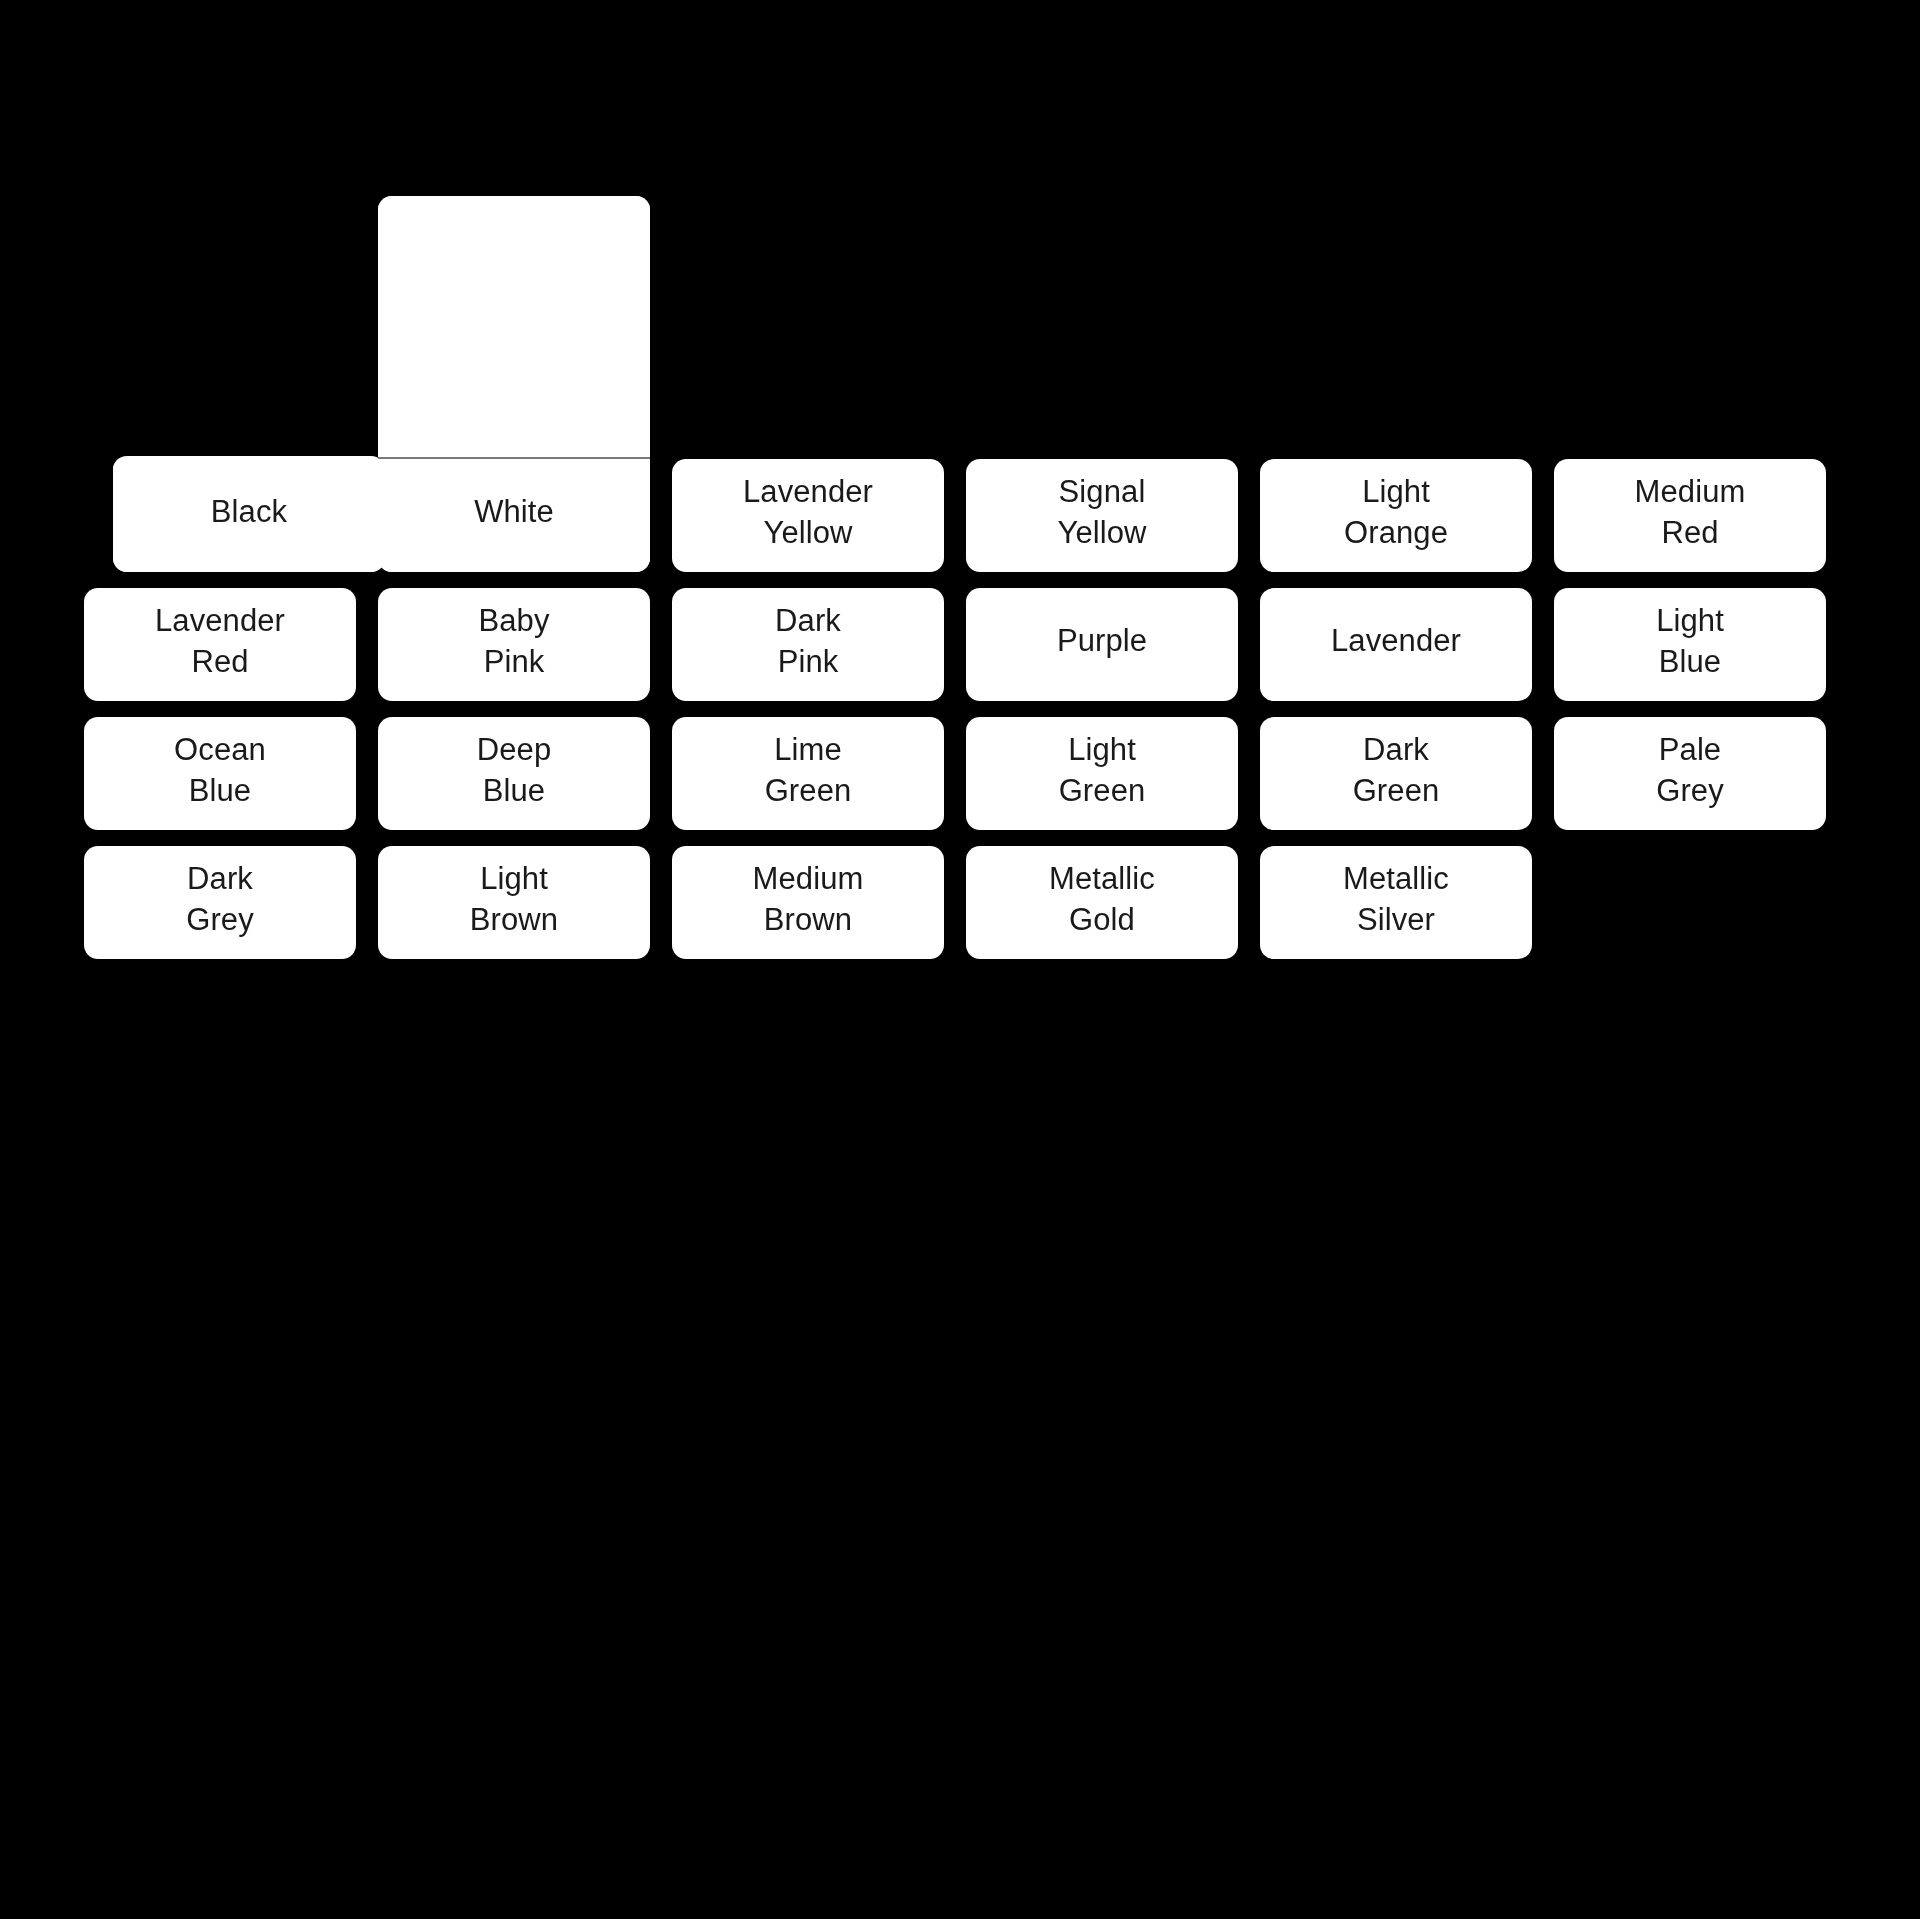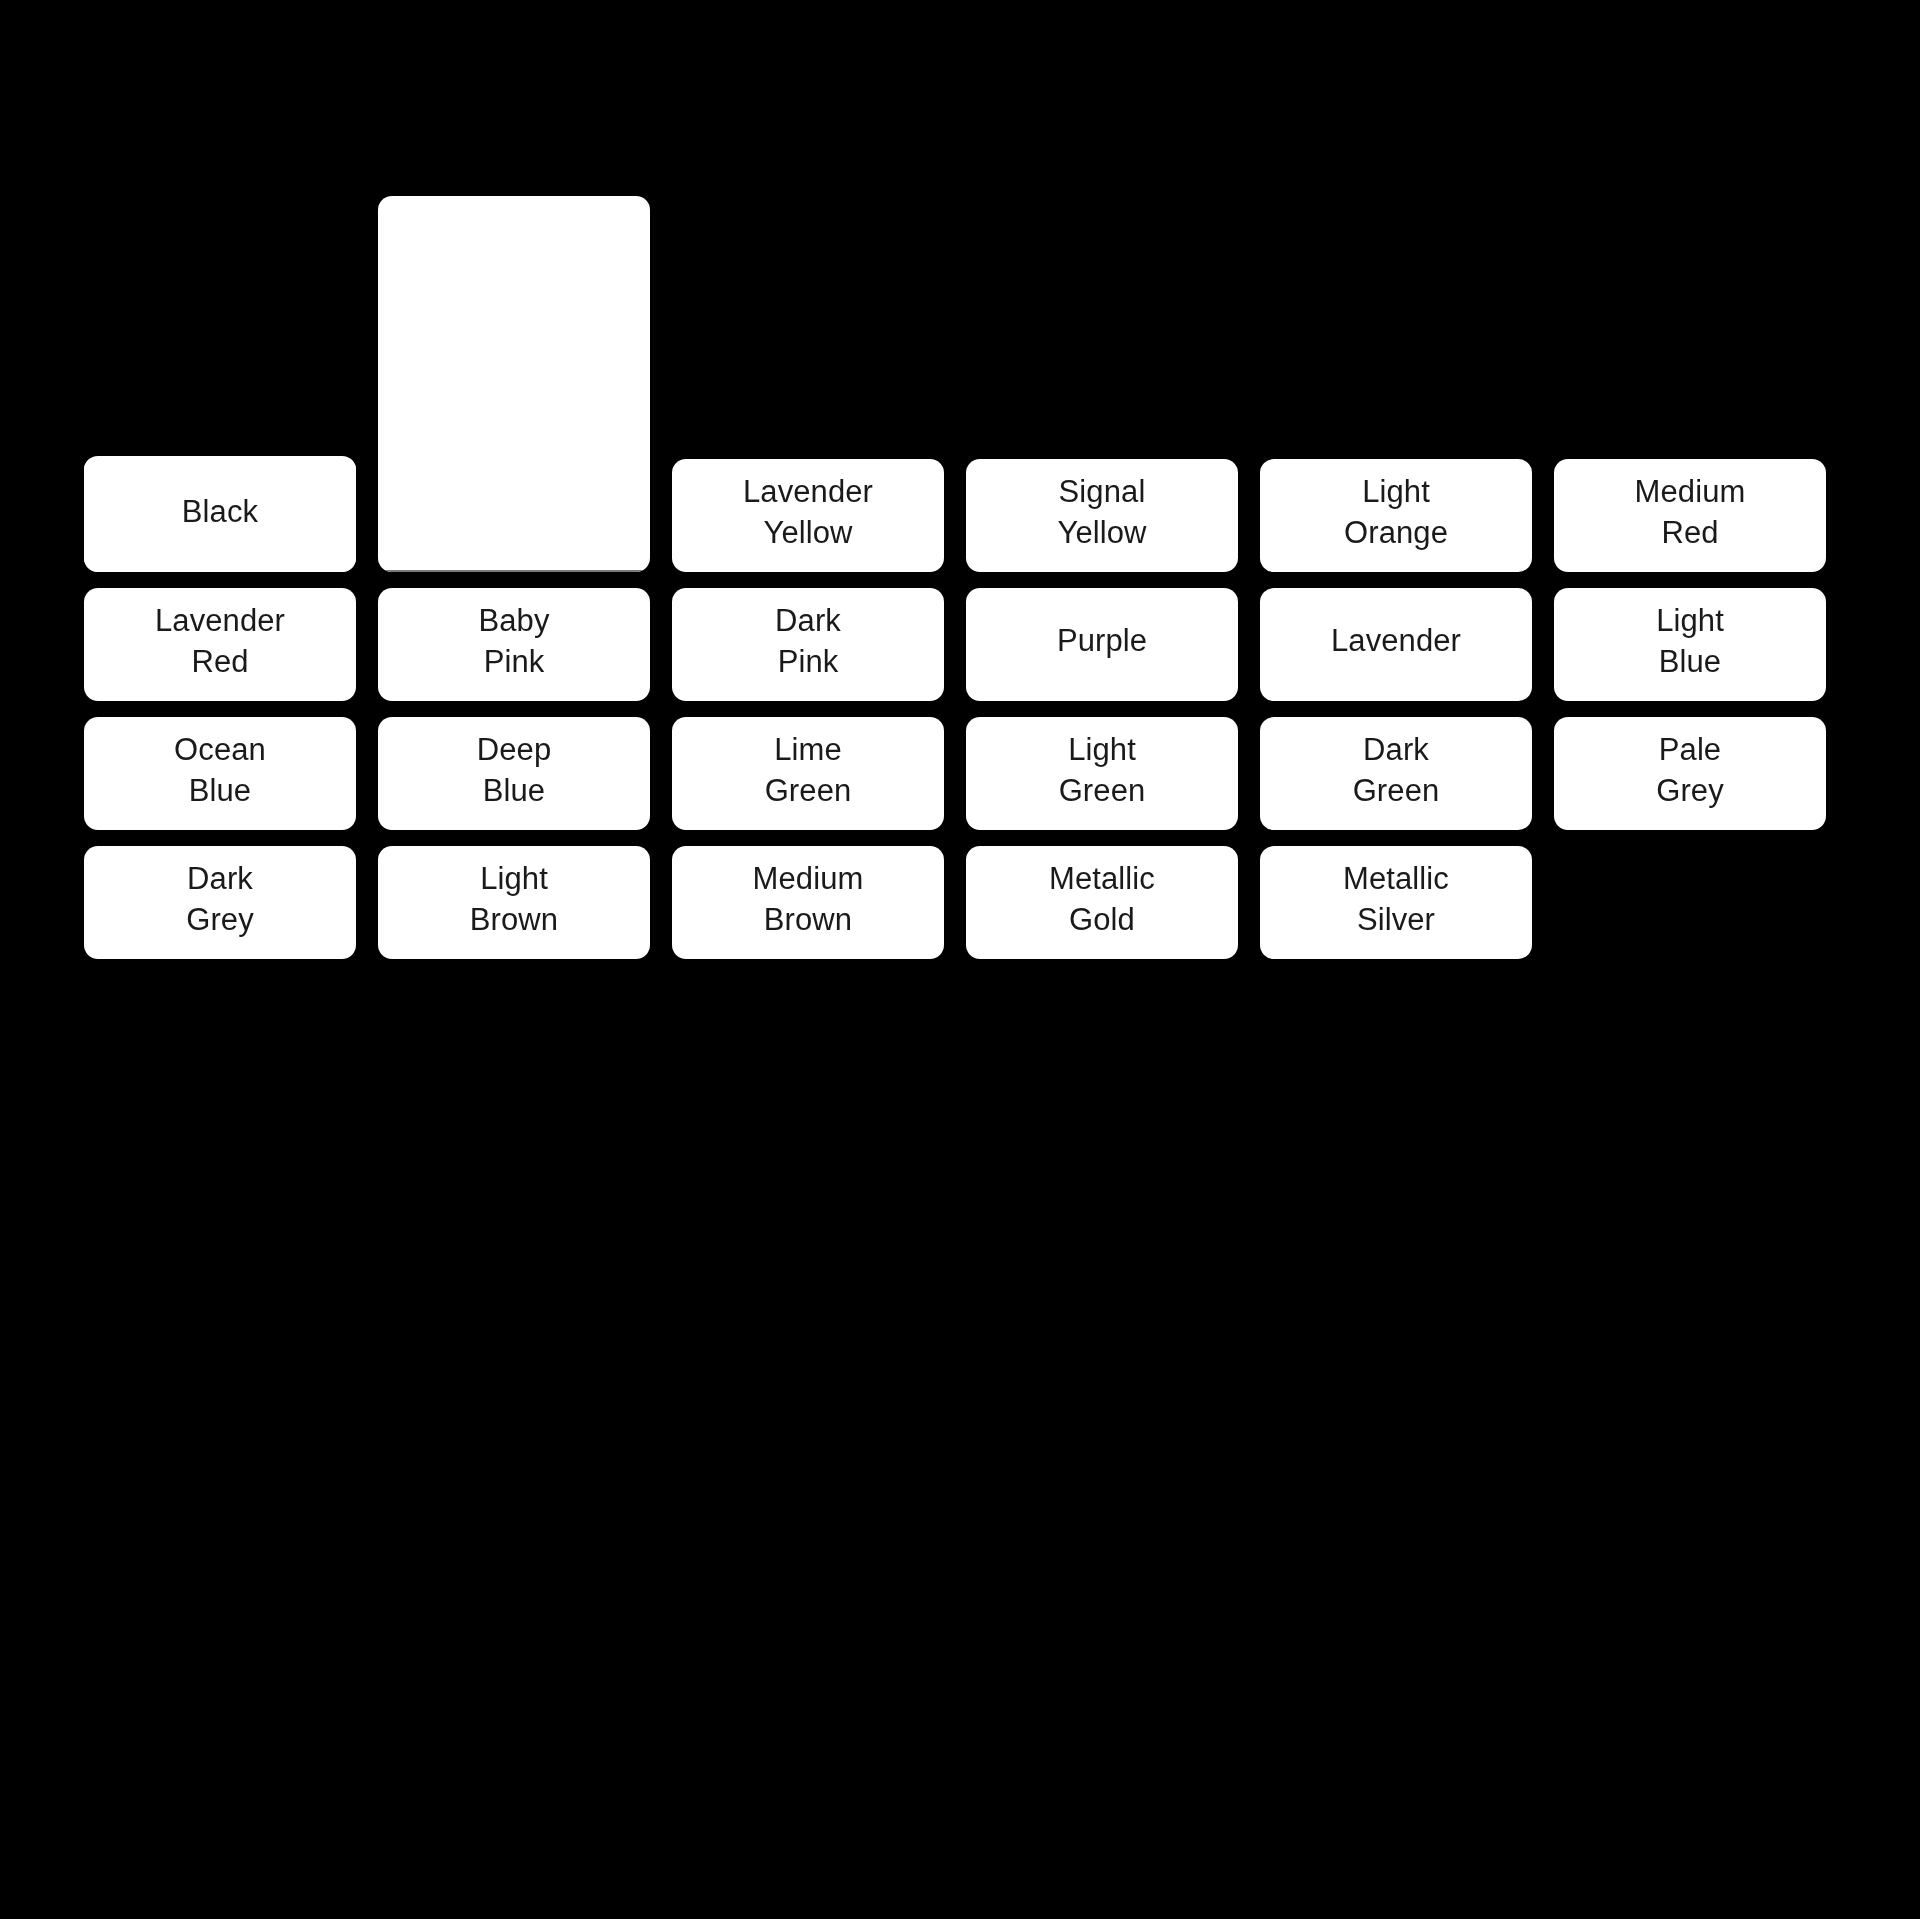--- a/index.html
+++ b/index.html
@@ -65,21 +65,21 @@
     text-align: center;
     font-size: 31px;
     line-height: 1.32;
     letter-spacing: 0.1px;
     font-weight: 400;
     padding: 0 8px 6px 8px;
     white-space: pre-line;
   }
 
   
-  .swatch-card.variant-short { height: 116px; }
+  .swatch-card.variant-short { height: 116px; margin-left: 29px; }
 
   
   .swatch-card.variant-hairline .swatch-color {
     border-bottom: 2px solid #7a7a7a;
   }
 
   .swatch-card.variant-tall { height: 376px; }
 </style>
 </head>
 <body>
@@ -87,20 +87,21 @@
 <div id="palette-board">
 
   <div class="palette-grid">
 
     <div class="swatch-card variant-short">
 
       <div class="swatch-label">Black</div>
     </div>
     <div class="swatch-card variant-hairline variant-tall">
       <div class="swatch-color" style="background: rgb(255, 255, 255);"></div>
+      <div class="swatch-label">White</div>
     </div>
     <div class="swatch-card">
       <div class="swatch-color" style="background: rgb(252, 217, 0);"></div>
       <div class="swatch-label">Lavender
 Yellow</div>
     </div>
     <div class="swatch-card">
       <div class="swatch-color" style="background: rgb(245, 166, 35);"></div>
       <div class="swatch-label">Signal
 Yellow</div>

